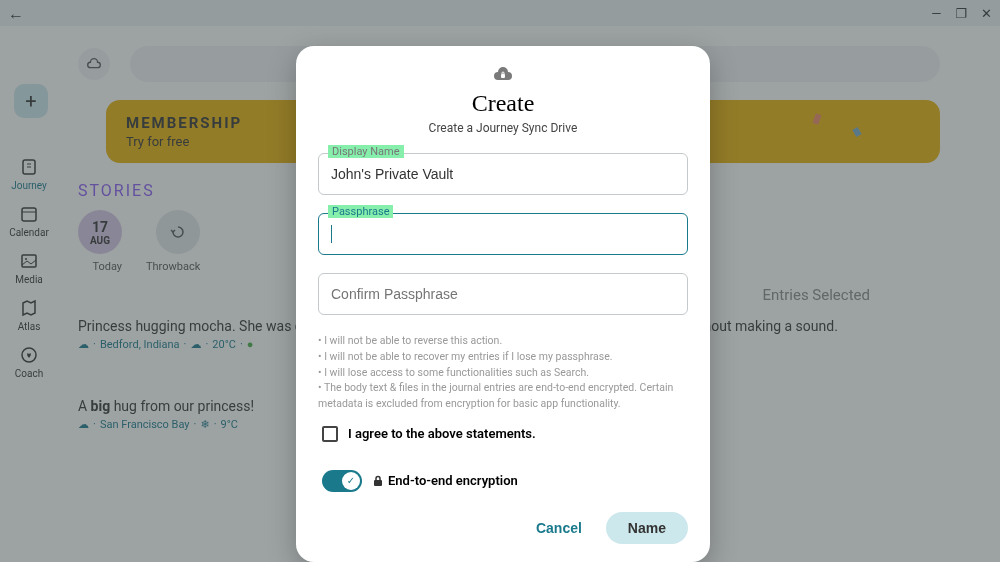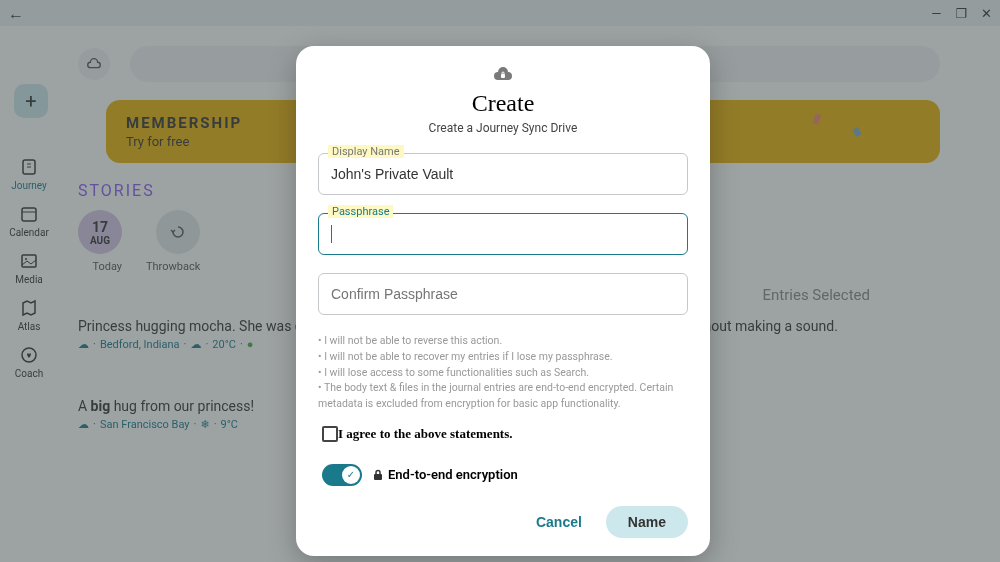--- a/index.html
+++ b/index.html
@@ -39,25 +39,25 @@
 .entry .meta { font-size: 11px; color: #1a7a8c; margin-top: 4px; display: flex; align-items: center; gap: 4px; }
 .right-note { position: absolute; right: 130px; top: 286px; font-size: 15px; color: #888; }
 .overlay { position: absolute; inset: 0; background: rgba(60,70,72,0.5); }
 .modal { position: absolute; left: 296px; top: 46px; width: 414px; background: #fff; border-radius: 18px; box-shadow: 0 8px 28px rgba(0,0,0,0.25); padding: 20px 22px 18px; }
 .modal-icon { text-align: center; color: #7a7a7a; font-size: 17px; }
 .modal h2 { font-family: Georgia, serif; font-size: 24px; text-align: center; margin-top: 6px; font-weight: 500; }
 .modal .sub { text-align: center; font-size: 12px; color: #444; margin-top: 4px; margin-bottom: 18px; }
 .field { position: relative; margin-bottom: 18px; }
 .field input { width: 100%; height: 42px; border: 1px solid #c5c9cb; border-radius: 6px; padding: 0 12px; font-size: 14px; color: #333; background: #fff; outline: none; }
 .field.focus input { border-color: #1a7a8c; }
-.field .legend { position: absolute; top: -8px; left: 10px; background: #fef9c3; padding: 0 4px; font-size: 11px; color: #777; }
+.field .legend { position: absolute; top: -8px; left: 10px; background: #86efac; padding: 0 4px; font-size: 11px; color: #777; }
 .field.focus .legend { color: #1a7a8c; }
 .caret { position: absolute; left: 13px; top: 12px; width: 1px; height: 18px; background: #1a7a8c; }
 .disclaimer { font-size: 10.5px; color: #999; line-height: 1.5; margin-bottom: 14px; }
-.agree-row { display: flex; align-items: center; margin-bottom: 22px; padding-left: 4px; font-family: Liberation Serif, serif; }
+.agree-row { display: flex; align-items: center; gap: 10px; margin-bottom: 28px; padding-left: 4px; }
 .chk { width: 16px; height: 16px; border: 2px solid #444; border-radius: 2px; }
 .agree-row .txt { font-size: 13px; font-weight: 600; }
 .e2e-row { display: flex; align-items: center; gap: 10px; margin-bottom: 20px; padding-left: 4px; }
 .toggle { width: 40px; height: 22px; border-radius: 11px; background: #1a7a8c; position: relative; }
 .toggle .knob { position: absolute; right: 2px; top: 2px; width: 18px; height: 18px; border-radius: 50%; background: #fff; display: flex; align-items: center; justify-content: center; font-size: 10px; color: #1a7a8c; }
 .e2e-row .txt { font-size: 13px; font-weight: 600; display: flex; align-items: center; gap: 4px; }
 .actions { display: flex; justify-content: flex-end; gap: 10px; }
 .btn-cancel { background: none; border: none; color: #1a7a8c; font-size: 14px; font-weight: 600; padding: 8px 14px; cursor: pointer; }
 .btn-done { background: #cde8ec; border: none; color: #333; font-size: 14px; font-weight: 600; padding: 8px 22px; border-radius: 20px; cursor: pointer; }
 svg { display: block; }

